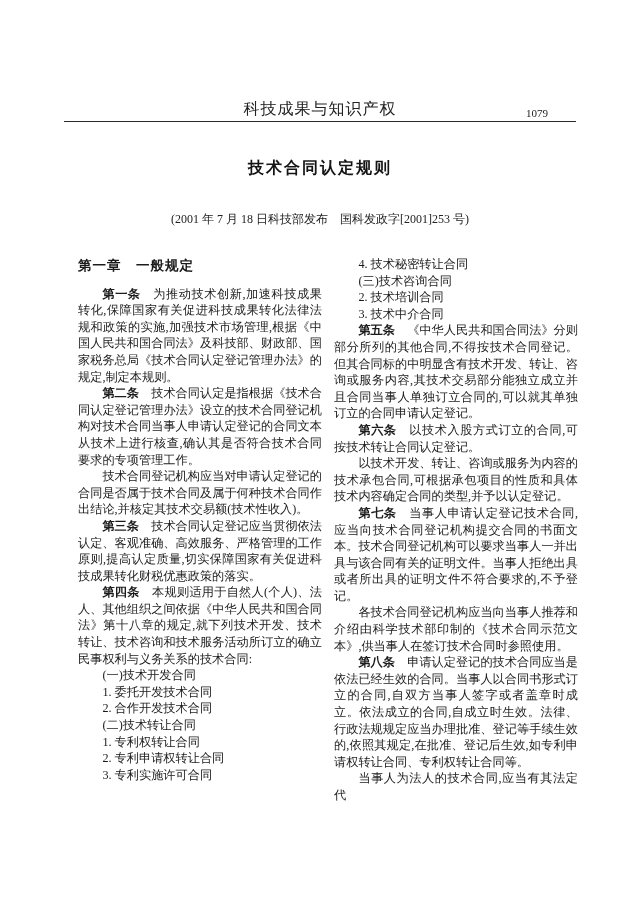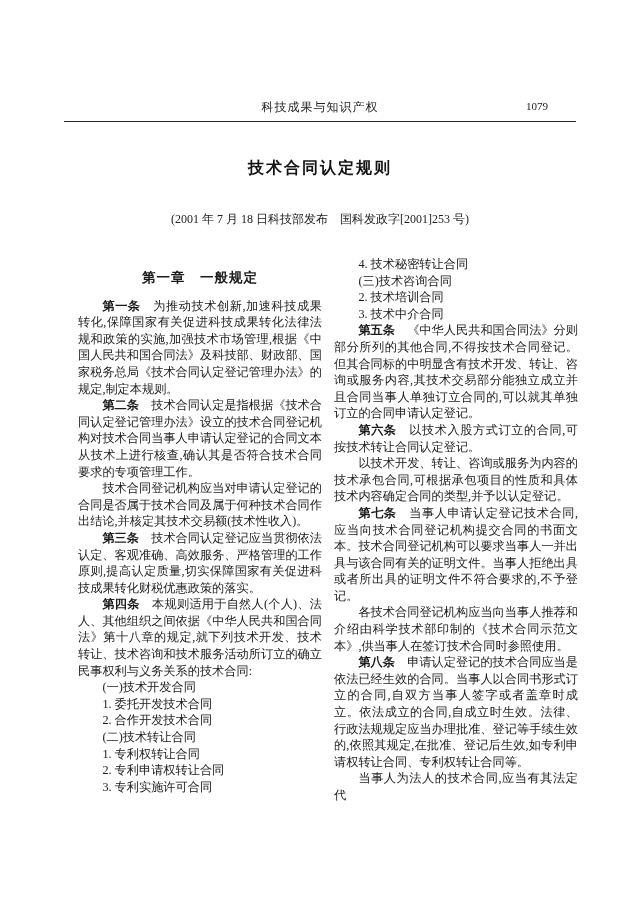--- a/index.html
+++ b/index.html
@@ -14,28 +14,28 @@
   }
   .running-head-row {
     position: absolute;
     top: 99px; left: 64px; right: 64px;
     height: 16px;
   }
   .running-head {
     position: absolute;
     left: 0; right: 0;
     text-align: center;
-    font-size: 12px;
+    font-size: 16px;
     letter-spacing: 1px;
     color: #222;
   }
   .page-number {
     position: absolute;
     right: 28px;
-    top: 1px;
+    top: 8px;
     font-size: 11px;
     color: #222;
     font-family: Liberation Serif, serif;
   }
   .header-rule {
     position: absolute;
     top: 121px; left: 64px;
     width: 512px; height: 1px;
     background: #2a2a2a;
   }
@@ -64,25 +64,25 @@
     display: flex;
     gap: 12px;
   }
   .column {
     width: 244px;
     font-size: 12.2px;
     line-height: 16.6px;
     text-align: justify;
   }
   .chapter-heading {
-    text-align: center;
+    text-align: left;
     font-weight: bold;
     font-size: 13.5px;
     letter-spacing: 1px;
-    margin: 14px 0 11px 0;
+    margin: 2px 0 11px 0;
   }
   .para { margin: 0; text-indent: 2em; }
   .item { margin: 0; padding-left: 2em; text-indent: 0; text-align: left; }
   .lead { font-weight: bold; }
 </style>
 </head>
 <body>
 
 <div class="page">
 

